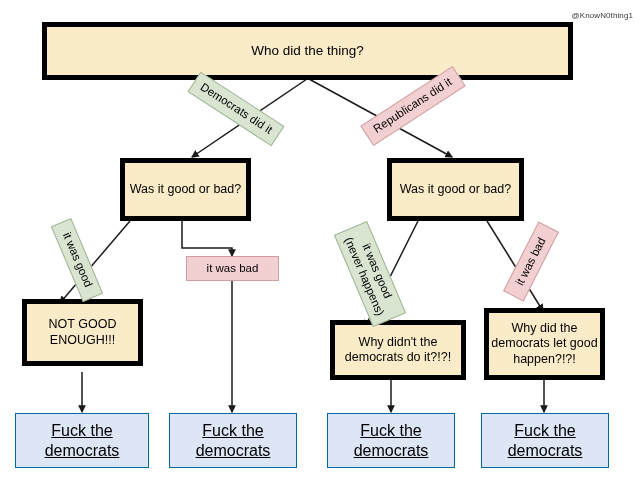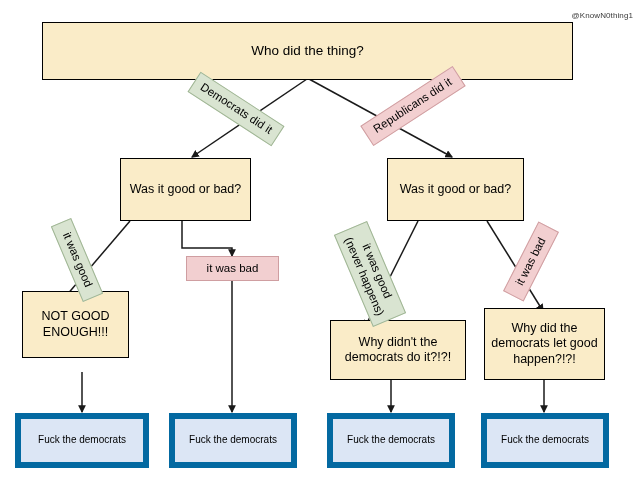--- a/index.html
+++ b/index.html
@@ -32,27 +32,28 @@
     align-items: center;
     justify-content: center;
     text-align: center;
     color: #000000;
     line-height: 1.22;
     white-space: pre-line;
     z-index: 3;
   }
   .n-cream {
     background: #faecc8;
-    border: 1px solid #000000;
+    border: 5px solid #000000;
     font-size: 12.5px;
   }
   .n-blue {
     background: #dce6f5;
-    border: 6px solid #0369a1;
-    font-size: 10px;
+    border: 1px solid #0369a1;
+    font-size: 16px;
+    text-decoration: underline;
   }
   .label {
     position: absolute;
     box-sizing: border-box;
     display: flex;
     align-items: center;
     justify-content: center;
     text-align: center;
     font-size: 11.5px;
     color: #000000;
@@ -104,21 +105,21 @@
       <path d="M 544 380 L 544 412"></path>
     </g>
   </svg>
 
   <div class="node n-cream" id="root-title" style="left:42px; top:22px; width:531px; height:58px;">Who did the thing?</div>
 
   <div class="node n-cream" style="left:120px; top:158px; width:131px; height:63px;">Was it good or bad?</div>
 
   <div class="node n-cream" style="left:387px; top:158px; width:137px; height:63px;">Was it good or bad?</div>
 
-  <div class="node n-cream" style="left:22px; top:291px; width:107px; height:67px;">NOT GOOD
+  <div class="node n-cream" style="left:22px; top:299px; width:121px; height:67px;">NOT GOOD
 ENOUGH!!!</div>
 
   <div class="node n-cream" style="left:330px; top:320px; width:136px; height:60px;">Why didn't the
 democrats do it?!?!</div>
 
   <div class="node n-cream" style="left:484px; top:308px; width:121px; height:72px;">Why did the
 democrats let good
 happen?!?!</div>
 
   <div class="node n-blue" style="left:15px; top:413px; width:134px; height:55px;">Fuck the democrats</div>

